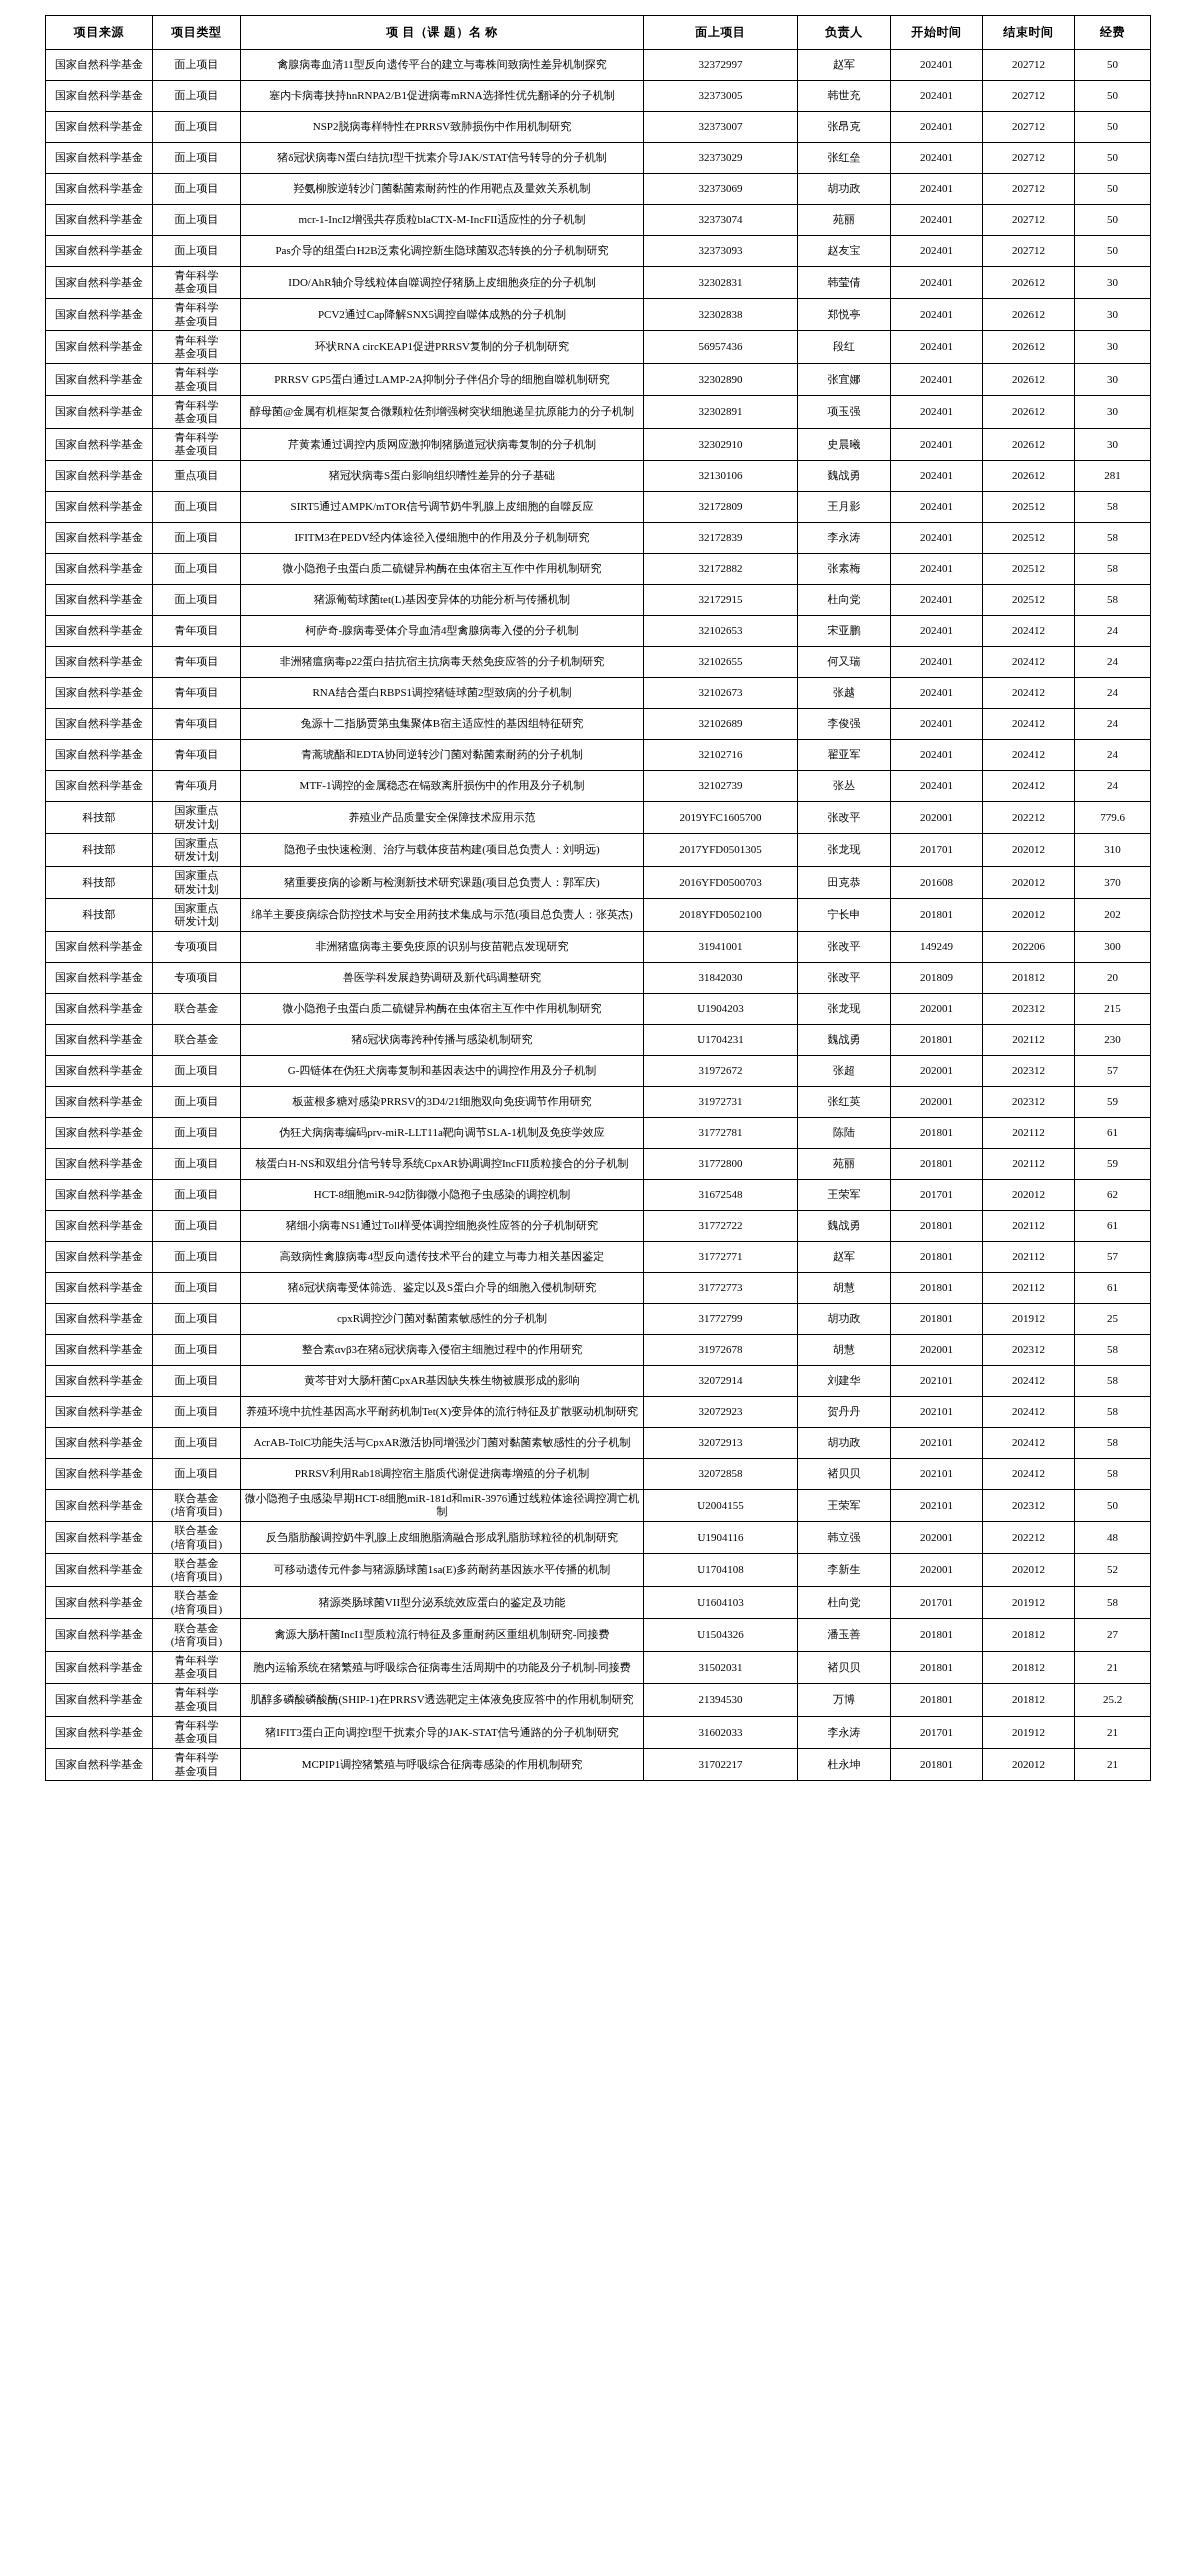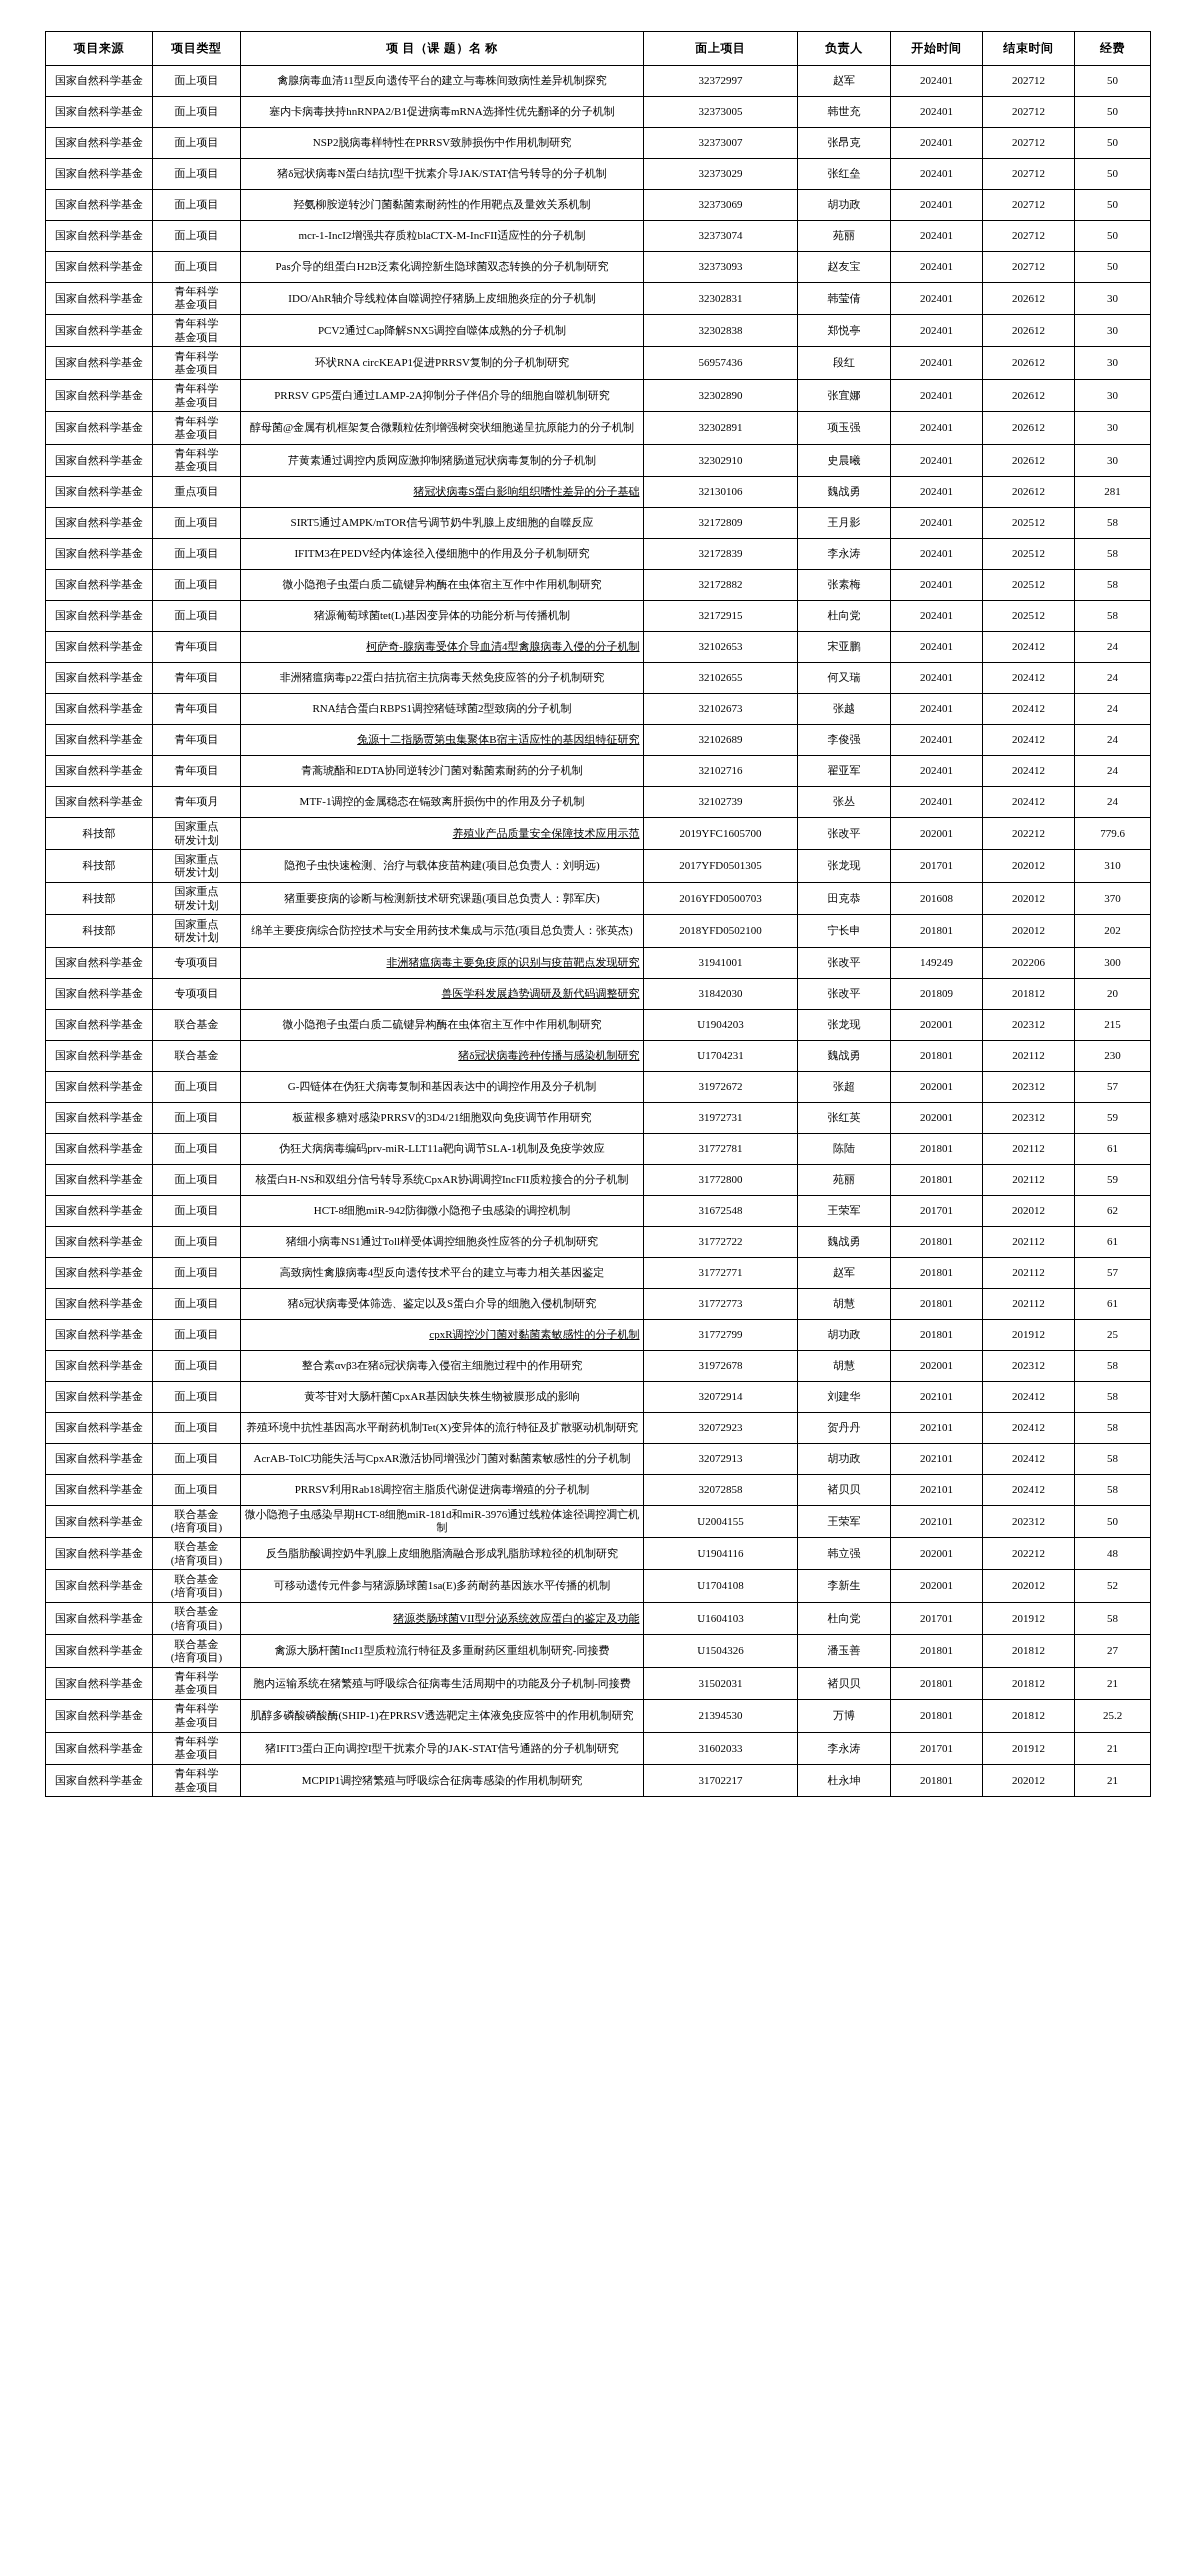--- a/index.html
+++ b/index.html
@@ -15,21 +15,21 @@
   .page {
     width: 1196px;
     min-height: 2576px;
     padding: 15px 16px 11.5px 16px;
     box-sizing: border-box;
   }
   table.grant-table {
     border-collapse: collapse;
     table-layout: fixed;
     width: 964px;
-    margin: 16px auto;
+    margin: 0 auto;
   }
   table.grant-table td, table.grant-table th {
     border: 0.6px solid #000000;
     padding: 2.3px 3.5px;
     vertical-align: middle;
     text-align: center;
     line-height: 1.22;
     word-break: break-all;
     font-size: 11px;
   }
@@ -54,22 +54,21 @@
     white-space: pre-line;
   }
   td.title {
     text-align: left;
     padding-left: 5.8px;
     padding-right: 5.8px;
     font-size: 11px;
     line-height: 1.25;
   }
   td.title.center {
-    text-align: right;
-    text-decoration: underline;
+    text-align: center;
   }
   td.code, td.person, td.date, td.fund {
     font-family: "Liberation Serif", "DejaVu Serif", serif;
     font-size: 11px;
   }
   tr { height: 31px; }
 </style>
 </head>
 <body>
 

